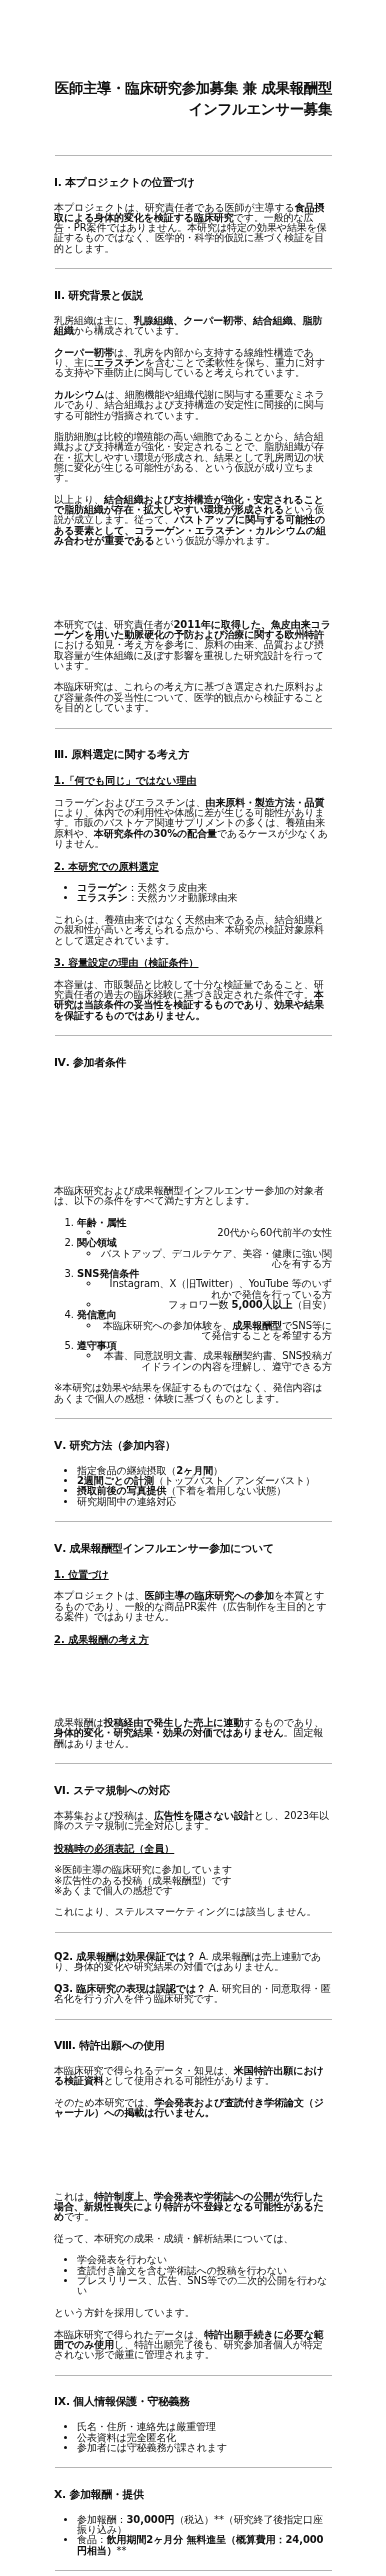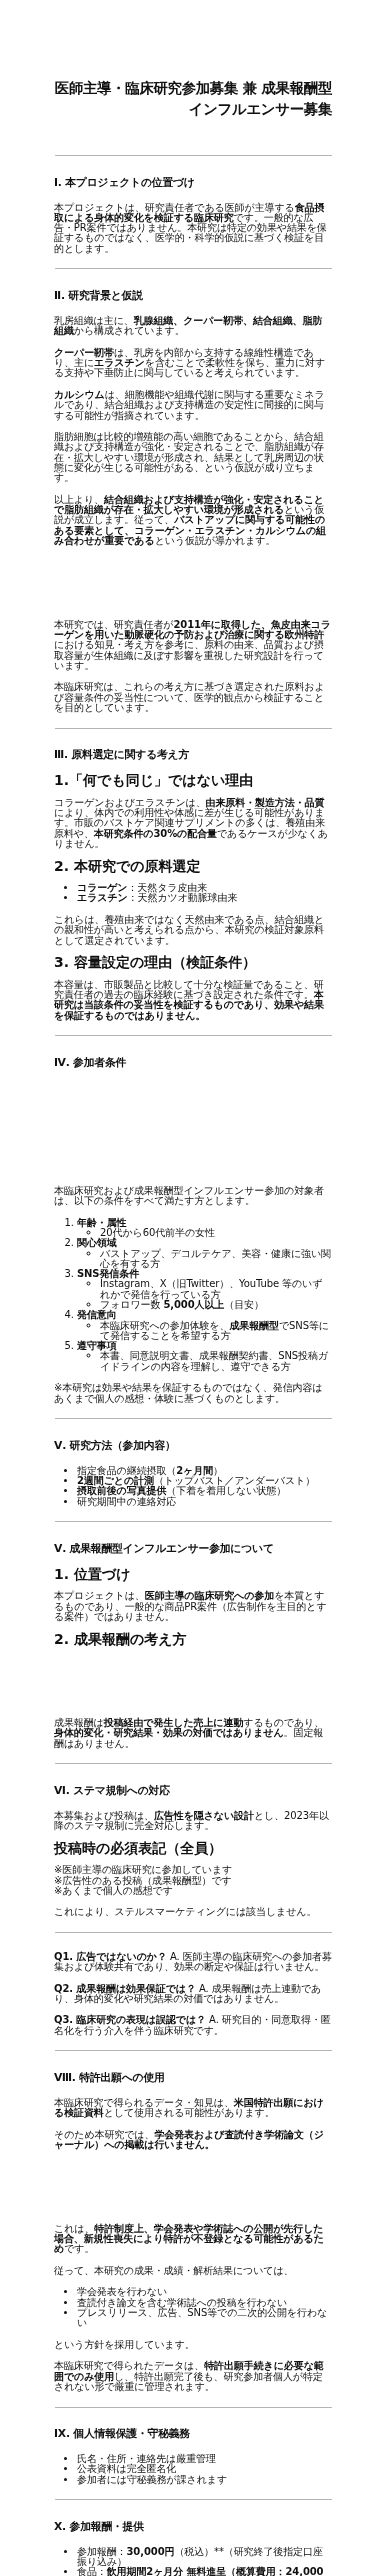--- a/index.html
+++ b/index.html
@@ -30,42 +30,43 @@
     margin: 14.4px 0 18.5px 1px;
   }
   h2 {
     font-size: 10.8px;
     line-height: 15.5px;
     font-weight: bold;
     margin: 0 0 12.4px 0;
     letter-spacing: -0.2px;
   }
   h3 {
-    font-size: 14px;
+    font-size: 10px;
     line-height: 11.3px;
     font-weight: bold;
     margin: 0 0 11.3px 0;
+    text-decoration: underline;
   }
   p {
     font-size: 10px;
     line-height: 10.3px;
     margin: 0 0 11.3px 0;
     letter-spacing: -0.1px;
   }
   p b, li b { font-weight: bold; }
   ul, ol {
     margin: 0 0 11.3px 0;
     padding-left: 23px;
     font-size: 10px;
     line-height: 10.3px;
     letter-spacing: -0.1px;
   }
   ul.disc { list-style: disc; }
   ol.num { list-style: decimal; }
-  ul.circle { list-style: circle; margin: 0; padding-left: 23px; }
+  ul.circle { list-style: circle; margin: 0; padding-left: 23px; text-align: right; }
   .gap-m { height: 62px; }
   .gap-l { height: 103px; }
 </style>
 </head>
 <body>
 
 <div class="page">
 
   <h1>医師主導・臨床研究参加募集 兼 成果報酬型インフルエンサー募集</h1>
   <hr>
@@ -158,21 +159,20 @@
     <p>
       <span>※医師主導の臨床研究に参加しています</span><br>
       <span>※広告性のある投稿（成果報酬型）です</span><br>
       <span>※あくまで個人の感想です</span>
     </p>
     <p><span>これにより、ステルスマーケティングには該当しません。</span></p>
   </section>
   <hr>
 
   <section>
-    <p><b>Q1. 広告ではないのか？</b><span> A. 医師主導の臨床研究への参加者募集および体験共有であり、効果の断定や保証は行いません。</span></p>
     <p><b>Q2. 成果報酬は効果保証では？</b><span> A. 成果報酬は売上連動であり、身体的変化や研究結果の対価ではありません。</span></p>
     <p><b>Q3. 臨床研究の表現は誤認では？</b><span> A. 研究目的・同意取得・匿名化を行う介入を伴う臨床研究です。</span></p>
   </section>
   <hr>
 
   <section>
     <h2>Ⅷ. 特許出願への使用</h2>
     <p><span>本臨床研究で得られるデータ・知見は、</span><b>米国特許出願における検証資料</b><span>として使用される可能性があります。</span></p>
     <p><span>そのため本研究では、</span><b>学会発表および査読付き学術論文（ジャーナル）への掲載は行いません。</b></p>
     <div class="gap-m"></div>

